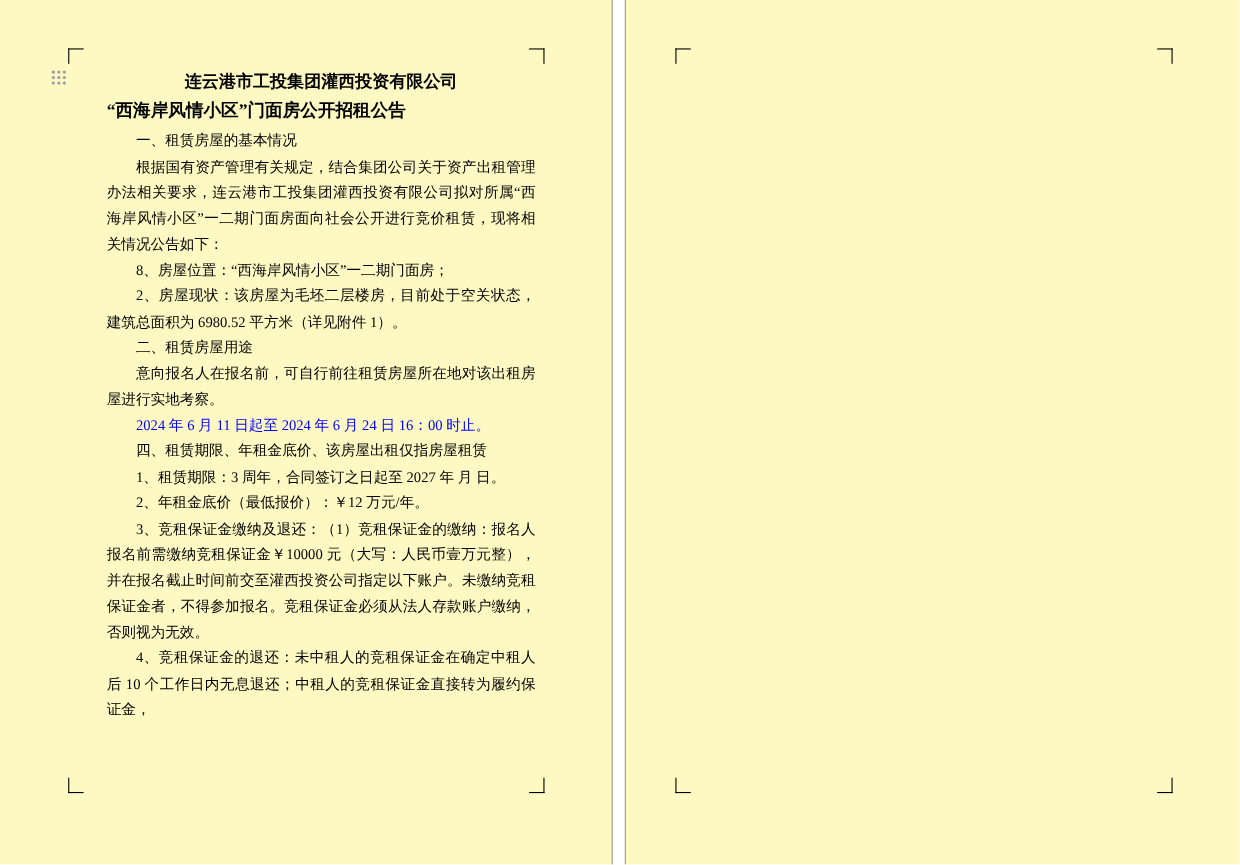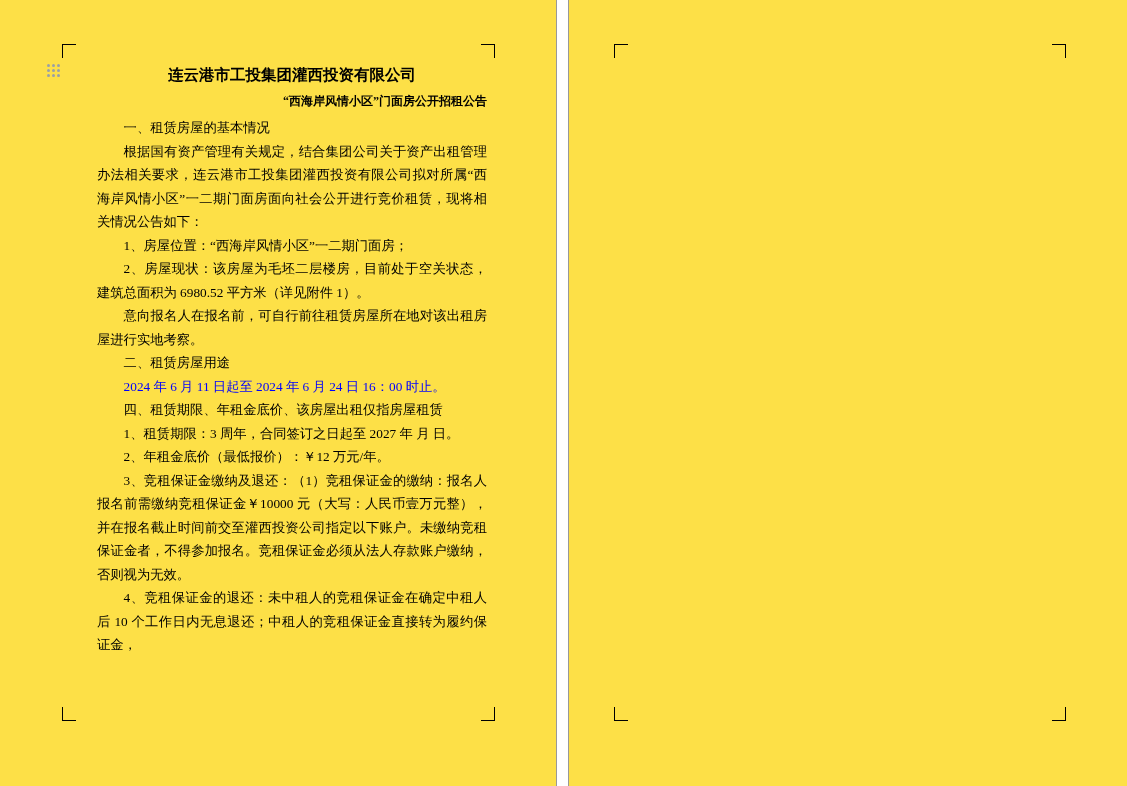--- a/index.html
+++ b/index.html
@@ -13,21 +13,21 @@
   }
   .workspace {
     position: relative;
     width: 1127px;
     height: 786px;
     background: #ffffff;
   }
   .page {
     position: absolute;
     top: 0;
-    background: #fde047;
+    background: #fef9c3;
     border-right: 1px solid #999999;
     height: 786px;
     box-sizing: border-box;
     padding-left: 36px;
   }
   .page-left {
     left: 0;
     width: 557px;
   }
   .page-right {
@@ -66,23 +66,23 @@
     width: 390px;
   }
   .title {
     text-align: center;
     font-weight: bold;
     font-size: 15.5px;
     line-height: 26px;
     margin: 0;
   }
   .subtitle {
-    text-align: right;
+    text-align: left;
     font-weight: bold;
-    font-size: 12px;
+    font-size: 16px;
     line-height: 26px;
     margin: 0 0 2px 0;
   }
   .projno {
     text-align: center;
     font-weight: bold;
     font-size: 11px;
     line-height: 20px;
     margin: 0 0 4px 0;
   }
@@ -145,24 +145,24 @@
         <span></span>
         <span></span>
     </div>
 
     <div class="content content-left">
       <div class="title">连云港市工投集团灌西投资有限公司</div>
       <div class="subtitle">“西海岸风情小区”门面房公开招租公告</div>
 
       <p class="para">一、租赁房屋的基本情况</p>
       <p class="para">根据国有资产管理有关规定，结合集团公司关于资产出租管理办法相关要求，连云港市工投集团灌西投资有限公司拟对所属“西海岸风情小区”一二期门面房面向社会公开进行竞价租赁，现将相关情况公告如下：</p>
-      <p class="para">1、房屋位置：“西海岸风情小区”一二期门面房；</p>
+      <p class="para">8、房屋位置：“西海岸风情小区”一二期门面房；</p>
       <p class="para">2、房屋现状：该房屋为毛坯二层楼房，目前处于空关状态，建筑总面积为 6980.52 平方米（详见附件 1）。</p>
+      <p class="para">二、租赁房屋用途</p>
       <p class="para">意向报名人在报名前，可自行前往租赁房屋所在地对该出租房屋进行实地考察。</p>
-      <p class="para">二、租赁房屋用途</p>
       <p class="para blue">2024 年 6 月 11 日起至 2024 年 6 月 24 日 16：00 时止。</p>
       <p class="para">四、租赁期限、年租金底价、该房屋出租仅指房屋租赁</p>
       <p class="para">1、租赁期限：3 周年，合同签订之日起至 2027 年   月    日。</p>
       <p class="para">2、年租金底价（最低报价）：￥12 万元/年。</p>
       <p class="para">3、竞租保证金缴纳及退还：（1）竞租保证金的缴纳：报名人报名前需缴纳竞租保证金￥10000 元（大写：人民币壹万元整），并在报名截止时间前交至灌西投资公司指定以下账户。未缴纳竞租保证金者，不得参加报名。竞租保证金必须从法人存款账户缴纳，否则视为无效。</p>
       <p class="para">4、竞租保证金的退还：未中租人的竞租保证金在确定中租人后 10 个工作日内无息退还；中租人的竞租保证金直接转为履约保证金，</p>
     </div>
   </div>
 
   <div class="page-gap"></div>

